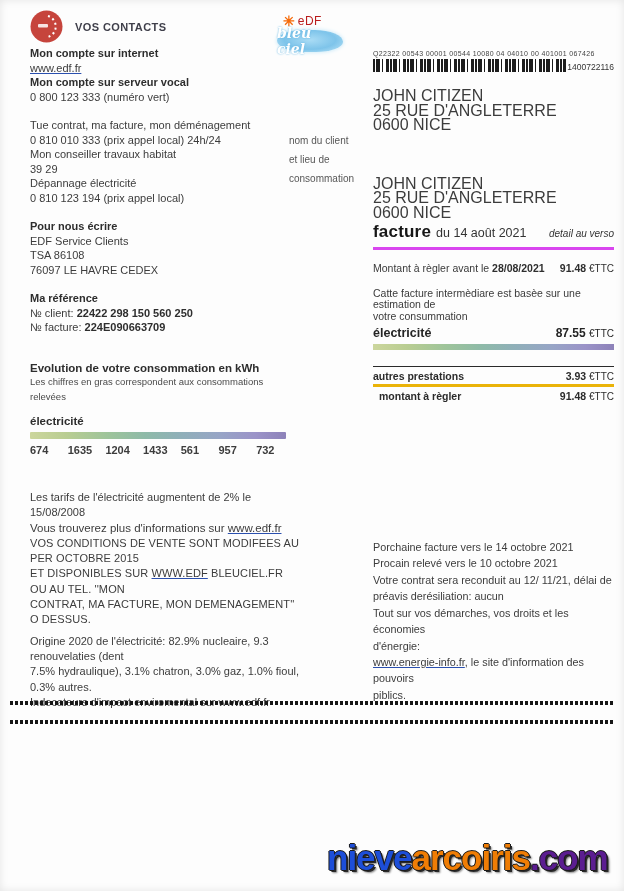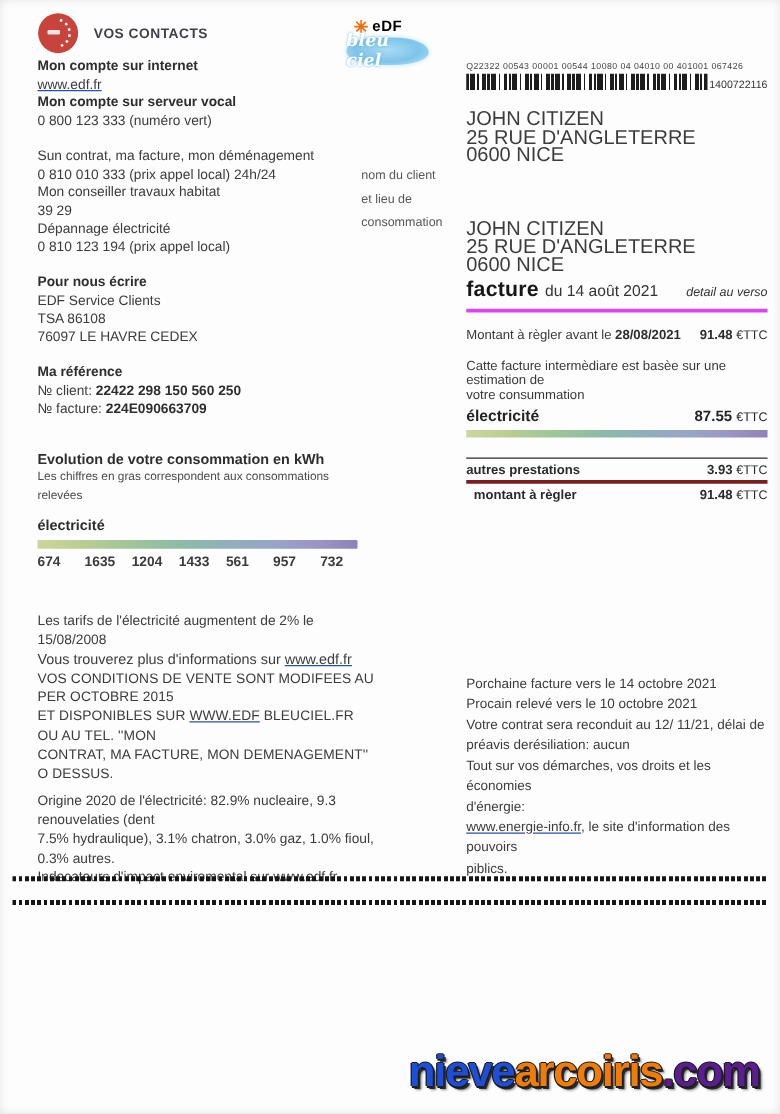--- a/index.html
+++ b/index.html
@@ -11,21 +11,21 @@
     box-shadow: inset 0 0 8px rgba(0,0,0,0.10);
   }
 
   
   .hdr-left { position:absolute; left:30px; top:10px; display:flex; align-items:center; gap:12px; }
   .stamp { width:33px; height:33px; }
   .contacts-label { font-weight:bold; font-size:11px; color:#3f3f4a; letter-spacing:.4px; }
   .hdr-right { position:absolute; left:277px; top:13px; width:80px; }
   .edf-line { display:flex; align-items:center; gap:3px; padding-left:6px; }
   .edf-star { color:#f66b0b; font-size:14px; font-weight:bold; }
-  .edf-name { color:#000000; font-weight:bold; font-size:12px; letter-spacing:.5px; }
+  .edf-name { color:#b91c1c; font-weight:normal; font-size:12px; letter-spacing:.5px; }
   .cloud {
     margin-top:1px; width:66px; height:22px; border-radius:55% 60% 58% 62%/70% 75% 65% 72%;
     background: radial-gradient(ellipse at 50% 45%, #aadcf5 0%, #7ec4ea 55%, #bfe6f8 100%);
     display:flex; align-items:center; justify-content:center;
     box-shadow: 0 0 4px #bfe6f8;
   }
   .cloud span {
     font-family:"DejaVu Serif", serif; font-style:italic; font-weight:bold;
     color:#ffffff; font-size:14px; text-shadow:0 0 2px #5fb2e0;
   }
@@ -77,21 +77,21 @@
   .elec-row { margin-top:4px; }
   .elec-label { font-weight:bold; font-size:12.5px; color:#242424; }
   .elec-amt { font-weight:bold; font-size:12px; color:#242424; }
   .ttc { font-weight:normal; font-size:10px; }
   .grad-bar2 {
     margin-top:4px; height:6px; width:241px;
     background:linear-gradient(90deg,#ccd69d 0%,#b9cd92 14%,#9ec49a 30%,#8ebaa8 45%,#8fb0b8 58%,#97a5c6 74%,#9b93c8 88%,#8d82b9 100%);
   }
   .totals { margin-top:16px; }
   .tot-row1 { border-top:1.5px solid #2a2a2a; padding:3px 0 2px 0; }
-  .tot-row2 { border-top:3px solid #7f1d1d; padding:3px 0 2px 6px; }
+  .tot-row2 { border-top:3px solid #eab308; padding:3px 0 2px 6px; }
   .tot-label { font-weight:bold; font-size:10.5px; color:#2b2b2b; }
   .tot-amt { font-weight:bold; font-size:10.5px; color:#2b2b2b; }
   .next-block { margin-top:135px; line-height:16.4px; font-size:10.8px; color:#3c3c3c; }
 
   
   .dots {
     position:absolute; left:10px; width:604px; height:4px;
     background:repeating-linear-gradient(90deg,#161616 0 3px,transparent 3px 5px);
   }
   .dots-1 { top:701px; } .dots-2 { top:720px; }
@@ -128,21 +128,21 @@
 
   <div class="left-col">
     <div class="sec">
       <div class="b">Mon compte sur internet</div>
       <div><span class="link">www.edf.fr</span></div>
       <div class="b">Mon compte sur serveur vocal</div>
       <div>0 800 123 333 (numéro vert)</div>
     </div>
 
     <div class="sec mt14">
-      <div>Sun contrat, ma facture, mon déménagement</div>
+      <div>Tue contrat, ma facture, mon déménagement</div>
       <div>0 810 010 333 (prix appel local) 24h/24</div>
       <div>Mon conseiller travaux habitat</div>
       <div>39 29</div>
       <div>Dépannage électricité</div>
       <div>0 810 123 194 (prix appel local)</div>
     </div>
 
     <div class="sec mt14">
       <div class="b">Pour nous écrire</div>
       <div>EDF Service Clients</div>

